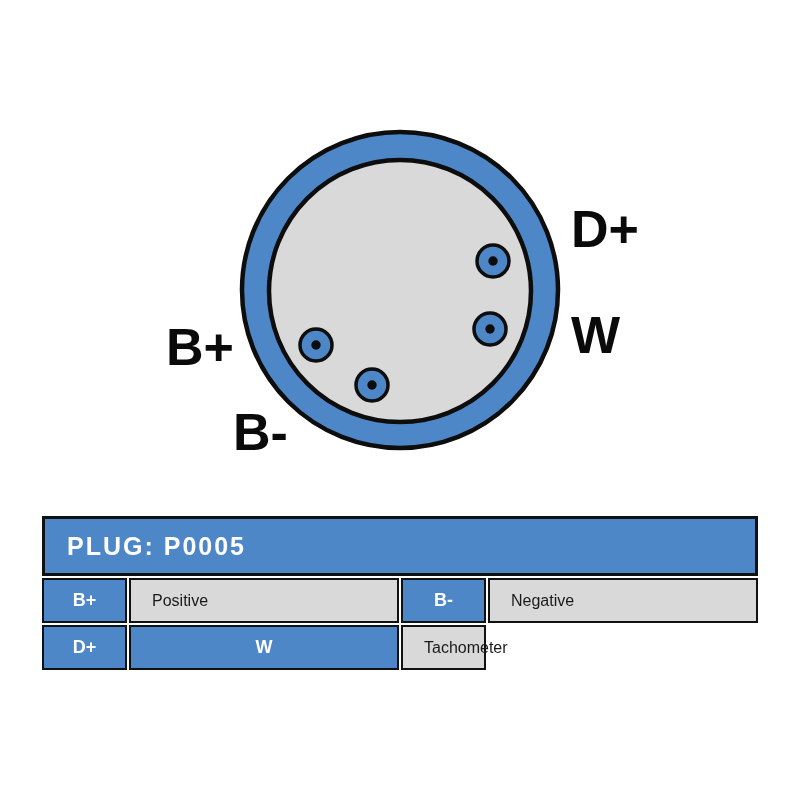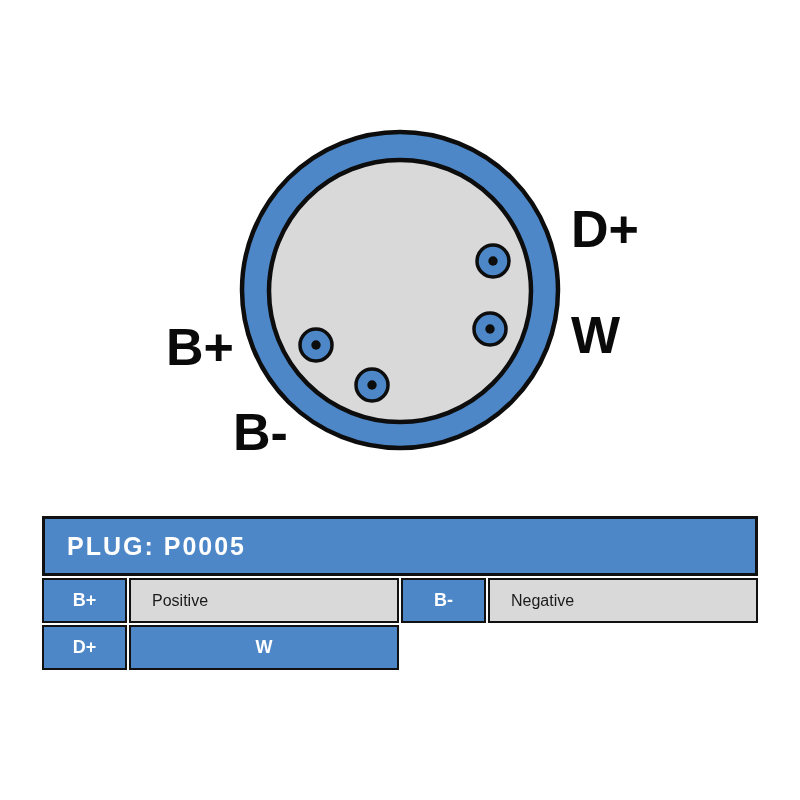--- a/index.html
+++ b/index.html
@@ -132,16 +132,17 @@
     <div class="plug-header">
       <span class="title">PLUG: P0005</span>
     </div>
     <div class="plug-grid">
       <div class="cell pin">B+</div>
       <div class="cell desc">Positive</div>
       <div class="cell pin">B-</div>
       <div class="cell desc">Negative</div>
       <div class="cell pin">D+</div>
       <div class="cell pin">W</div>
+      <div class="cell desc">Tachometer</div>
     </div>
   </div>
 
 </div>
 
 </body></html>

